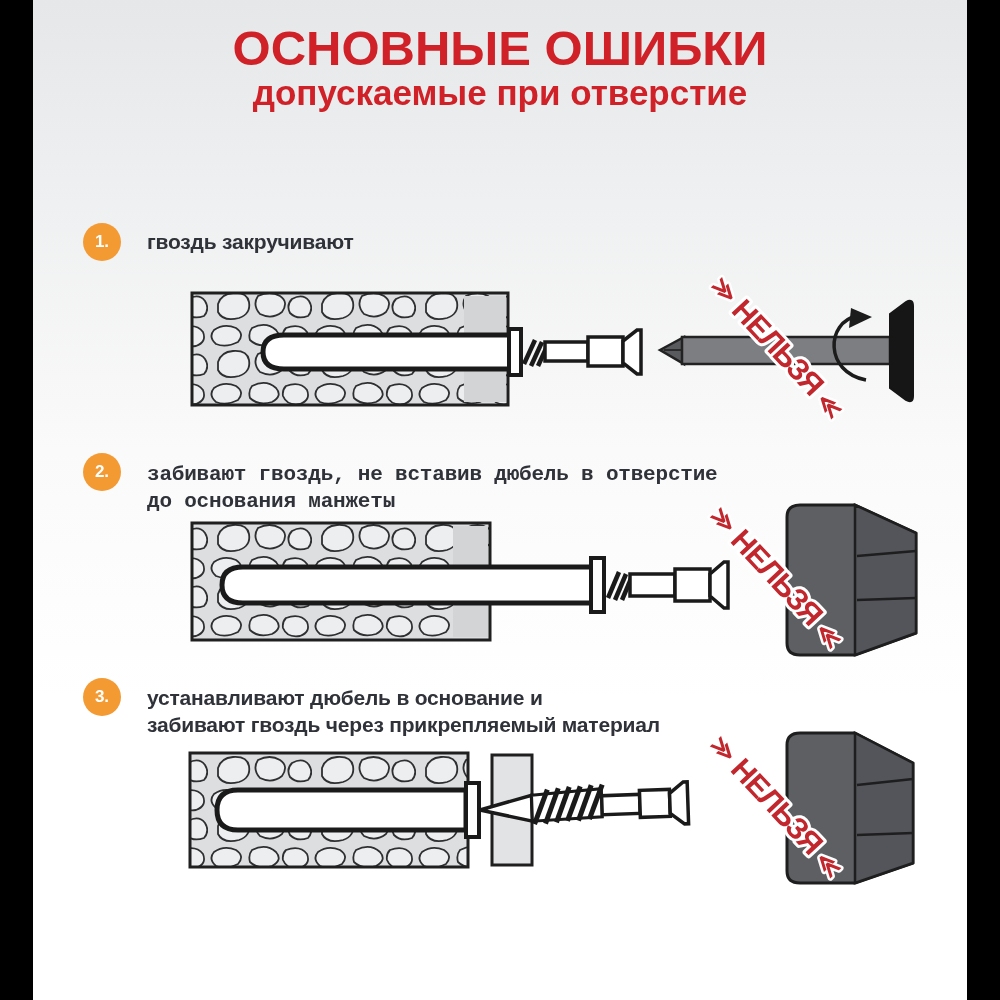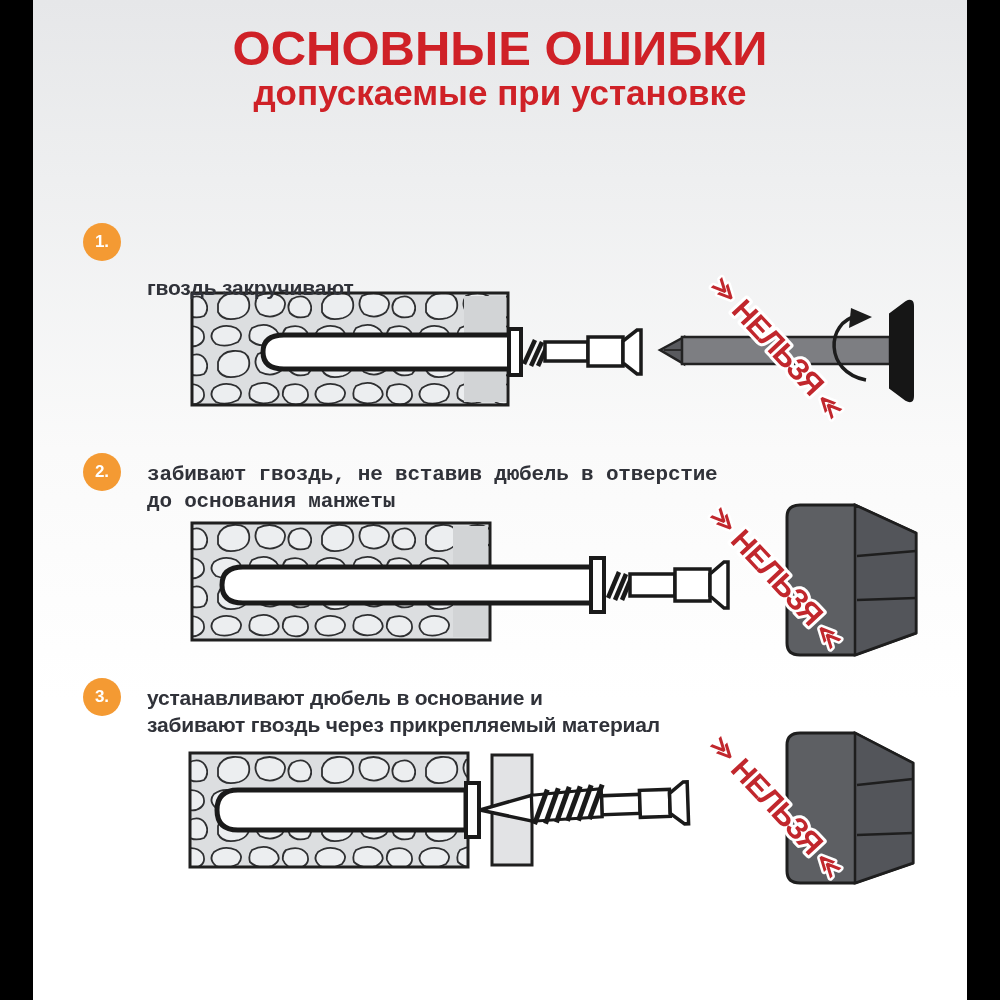--- a/index.html
+++ b/index.html
@@ -139,27 +139,27 @@
       <g transform="translate(777,806) rotate(47)">
         <text class="stamp-text" x="-78" y="0" text-anchor="middle" dominant-baseline="central" font-size="24" fill="#c1272d" stroke="#ffffff" stroke-width="5" paint-order="stroke" stroke-linejoin="round">≫</text>
         <text class="stamp-text" x="0" y="0" text-anchor="middle" dominant-baseline="central" font-size="30" letter-spacing="-1" fill="#c1272d" stroke="#ffffff" stroke-width="6" paint-order="stroke" stroke-linejoin="round">НЕЛЬЗЯ</text>
         <text class="stamp-text" x="78" y="2" text-anchor="middle" dominant-baseline="central" font-size="24" fill="#c1272d" stroke="#ffffff" stroke-width="5" paint-order="stroke" stroke-linejoin="round">≪</text>
       </g>
     </g>
   </svg>
 
   <div class="titleblock">
     <div class="title-main">ОСНОВНЫЕ ОШИБКИ</div>
-    <div class="title-sub">допускаемые при установке</div>
+    <div class="title-sub">допускаемые при отверстие</div>
   </div>
 
   <div class="num-circle" style="left:83px;top:223px;">
     <span>1.</span>
   </div>
-  <div class="item-text" style="top:228px;margin-top:46px;">
+  <div class="item-text" style="top:228px;">
     <div>гвоздь закручивают</div>
   </div>
 
   <div class="num-circle" style="left:83px;top:453px;">
     <span>2.</span>
   </div>
   <div class="item-text" style="top:461px;font-family:Liberation Mono, monospace;">
     <div>забивают гвоздь, не вставив дюбель в отверстие</div>
     <div>до основания манжеты</div>
   </div>

